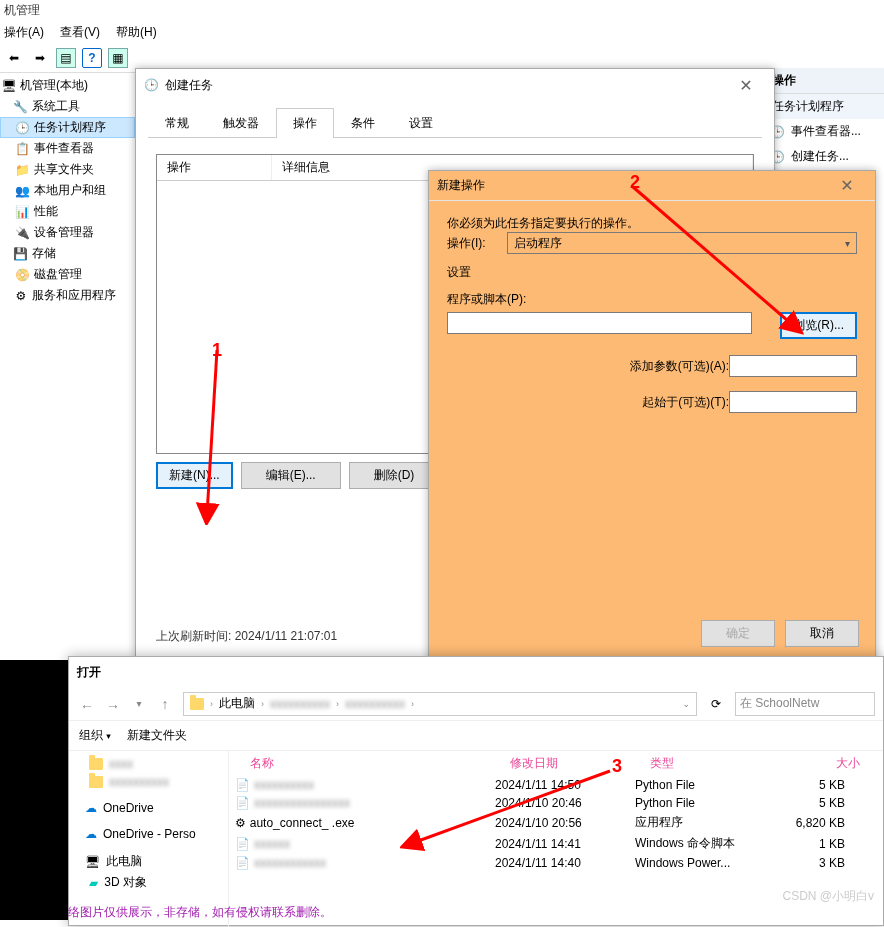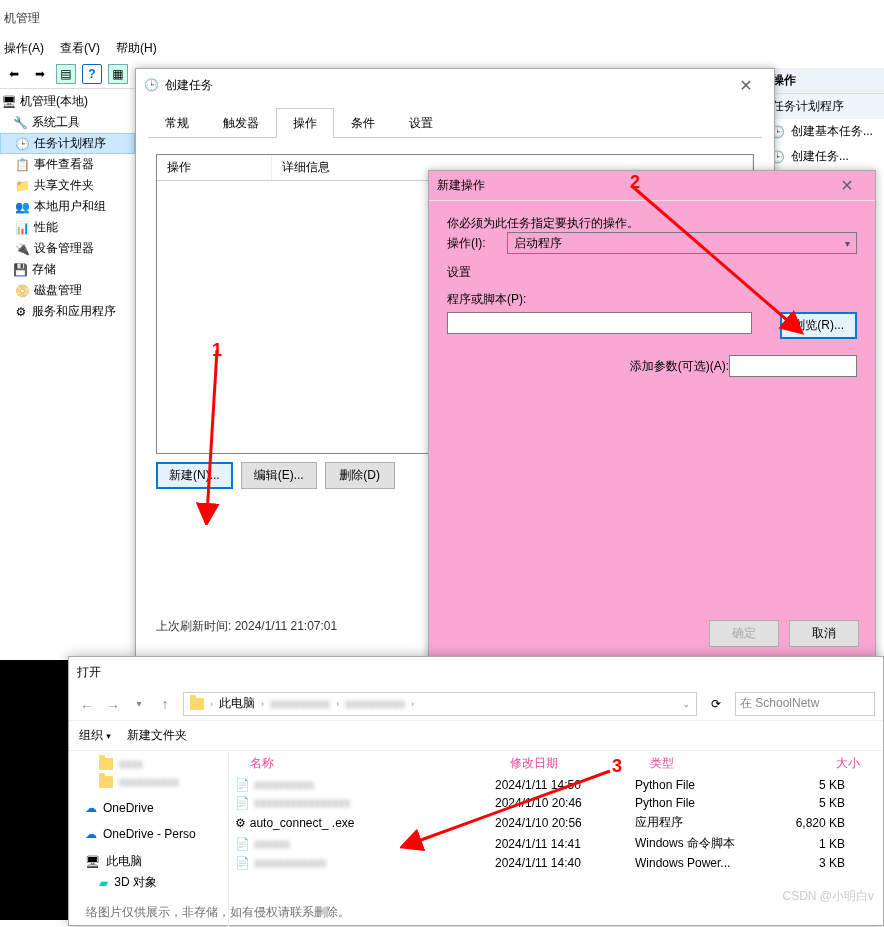--- a/index.html
+++ b/index.html
@@ -1,21 +1,21 @@
 <!DOCTYPE html>
 <html><head>
 <meta charset="utf-8">
 <style>
 * { box-sizing: border-box; margin: 0; padding: 0; font-family: "Microsoft YaHei", "Segoe UI", sans-serif; font-size: 12px; }
 body { width: 884px; height: 927px; background: #fff; position: relative; overflow: hidden; }
 
 
 .menubar { height: 22px; display: flex; align-items: center; padding-left: 4px; gap: 16px; }
 .menubar span { cursor: pointer; }
-.app-title { font-size: 12px; color: #333; padding: 10px 4px; }
+.app-title { font-size: 12px; color: #333; padding: 2px 4px; }
 
 
 .toolbar { height: 30px; border-bottom: 1px solid #ddd; display: flex; align-items: center; padding-left: 4px; gap: 6px; }
 .tb-icon { width: 20px; height: 20px; display: flex; align-items: center; justify-content: center; }
 
 
 .main { display: flex; height: 600px; }
 .sidebar { width: 135px; background: #fff; padding-top: 2px; }
 .tree-item { padding: 2px 4px 2px 16px; display: flex; align-items: center; gap: 4px; white-space: nowrap; }
 .tree-item.root { padding-left: 2px; }
@@ -32,26 +32,26 @@
 .tab { padding: 6px 16px; border: 1px solid transparent; border-bottom: none; position: relative; top: 1px; }
 .tab.active { border-color: #ccc; background: #fff; }
 .dlg-body { padding: 16px 20px; }
 .dlg-text { margin-bottom: 14px; }
 .action-table { border: 1px solid #888; height: 300px; }
 .action-table-hdr { display: flex; background: #fff; border-bottom: 1px solid #ccc; }
 .action-table-hdr > div { padding: 4px 10px; border-right: 1px solid #eee; }
 .col-op { width: 115px; }
 .col-det { flex: 1; }
 .btn-row { display: flex; gap: 8px; margin-top: 8px; }
-.btn { padding: 4px 12px; background: #e1e1e1; border: 1px solid #adadad; min-width: 70px; text-align: center; }
+.btn { padding: 4px 24px; background: #e1e1e1; border: 1px solid #adadad; min-width: 70px; text-align: center; }
 .btn.focused { background: #e5f1fb; border: 2px solid #0078d7; padding: 3px 11px; }
 .refresh-line { padding: 6px 20px; color: #333; }
 
 
-.dialog2 { position: absolute; left: 428px; top: 170px; width: 448px; height: 490px; background: #f9a8d4; border: 1px solid #aaa; box-shadow: 0 0 8px rgba(0,0,0,0.3); z-index: 20; }
+.dialog2 { position: absolute; left: 428px; top: 170px; width: 448px; height: 490px; background: #fdba74; border: 1px solid #aaa; box-shadow: 0 0 8px rgba(0,0,0,0.3); z-index: 20; }
 .dlg2-titlebar { height: 30px; display: flex; align-items: center; padding: 0 8px; justify-content: space-between; border-bottom: 1px solid #e5e5e5; }
 .dlg2-body { padding: 14px 18px; }
 .dlg2-body .instr { }
 .form-row { display: flex; align-items: center; margin-bottom: 10px; }
 .form-row label { width: 60px; }
 .select { flex: 1; height: 22px; border: 1px solid #7a7a7a; padding: 2px 6px; display: flex; align-items: center; justify-content: space-between; }
 .chev { font-size: 10px; color: #555; }
 .fieldset-lbl { margin: 8px 0 10px; }
 .field-lbl { margin-bottom: 4px; }
 .txt-input { height: 22px; border: 1px solid #7a7a7a; padding: 2px 4px; background: #fff; }
@@ -62,51 +62,51 @@
 .dlg2-footer { position: absolute; bottom: 12px; right: 16px; display: flex; gap: 10px; }
 
 
 .right-panel { position: absolute; right: 0; top: 68px; width: 120px; z-index: 5; }
 .panel-hdr { background: #eef3fa; border-bottom: 1px solid #ddd; padding: 4px 8px; font-weight: bold; }
 .panel-sub { background: #f0f5fc; padding: 4px 8px; }
 .panel-item { padding: 4px 6px; display: flex; align-items: center; gap: 6px; }
 
 
 .opendlg { position: absolute; left: 68px; top: 656px; width: 816px; height: 270px; background: #fff; border: 1px solid #aaa; box-shadow: 0 0 12px rgba(0,0,0,0.3); z-index: 30; }
-.opendlg-titlebar { height: 30px; display: flex; align-items: center; padding: 0 8px; }
+.opendlg-titlebar { height: 30px; display: flex; align-items: center; padding: 0 8px; font-weight: bold; }
 .addrbar { height: 34px; display: flex; align-items: center; padding: 0 8px; gap: 8px; border-bottom: 1px solid #eee; }
 .nav-arrows { display: flex; gap: 6px; align-items: center; }
 .nav-btn { width: 20px; height: 20px; display: flex; align-items: center; justify-content: center; color: #888; font-size: 14px; }
 .addr-path { flex: 1; height: 24px; border: 1px solid #ccc; display: flex; align-items: center; padding: 0 6px; gap: 6px; }
 .addr-seg { display: flex; align-items: center; gap: 2px; }
 .addr-sep { color: #888; font-size: 9px; }
 .blur { color: transparent; text-shadow: 0 0 4px #888; }
 .search-box { width: 140px; height: 24px; border: 1px solid #ccc; display: flex; align-items: center; padding: 0 4px; color: #888; }
 .refresh-ico { width: 22px; height: 22px; display: flex; align-items: center; justify-content: center; }
 
 .opendlg-toolbar { height: 30px; display: flex; align-items: center; padding: 0 10px; gap: 16px; border-bottom: 1px solid #eee; }
 .opendlg-body { display: flex; height: 176px; }
 .open-sidebar { width: 160px; border-right: 1px solid #eee; padding: 4px 0; overflow: hidden; }
 .open-sb-item { padding: 2px 6px 2px 16px; display: flex; align-items: center; gap: 6px; white-space: nowrap; }
-.open-sb-item.l2 { padding-left: 30px; }
+.open-sb-item.l2 { padding-left: 20px; }
 .open-filelist { flex: 1; }
 .filelist-hdr { display: flex; padding: 4px 6px; color: #ec4899; margin-left: 15px; }
 .fh-name { width: 260px; }
 .fh-date { width: 140px; }
 .fh-type { width: 130px; }
 .fh-size { width: 80px; text-align: right; }
 .file-row { display: flex; padding: 2px 6px; align-items: center; }
 .fr-name { width: 260px; display: flex; align-items: center; gap: 4px; }
 .fr-date { width: 140px; }
 .fr-type { width: 130px; }
 .fr-size { width: 80px; text-align: right; }
 .ann-num { color: #ff0000; font-size: 18px; font-weight: bold; position: absolute; z-index: 101; }
 
 .watermark { position: absolute; right: 10px; bottom: 22px; color: #ccc; font-size: 12px; z-index: 200; }
-.disclaimer { position: absolute; left: 68px; bottom: 6px; color: #737373; font-size: 12px; z-index: 200; padding-left: 18px; }
+.disclaimer { position: absolute; left: 68px; bottom: 6px; color: #a21caf; font-size: 12px; z-index: 200; }
 
 svg.arrow { position: absolute; z-index: 100; pointer-events: none; }
 
 .black-strip { position: absolute; left: 0; top: 660px; width: 68px; height: 260px; background: #000; }
 
 .folder-ico { width:14px; height:12px; background:#ffd86b; border-radius:1px; display:inline-block; position:relative; }
 .folder-ico::before { content:''; position:absolute; top:-3px; left:0; width:6px; height:3px; background:#ffd86b; border-radius:1px 1px 0 0; }
 </style>
 </head>
 <body>
@@ -174,21 +174,21 @@
         <span>服务和应用程序</span>
       </div>
   </div>
 </div>
 
 <div class="right-panel">
   <div class="panel-hdr">操作</div>
   <div class="panel-sub">任务计划程序</div>
   <div class="panel-item">
       <span>🕒</span>
-      <span>创建基本任务...</span>
+      <span>事件查看器...</span>
     </div>
   <div class="panel-item">
       <span>🕒</span>
       <span>创建任务...</span>
     </div>
 </div>
 
 <div class="dialog1">
   <div class="dlg-titlebar">
     <div class="dlg-titlebar-left">
@@ -210,21 +210,21 @@
         <div class="col-op">操作</div>
         <div class="col-det">详细信息</div>
       </div>
     </div>
     <div class="btn-row">
       <div class="btn focused">新建(N)...</div>
       <div class="btn">编辑(E)...</div>
       <div class="btn">删除(D)</div>
     </div>
   </div>
-  <div class="refresh-line" style="position:absolute;bottom:16px;margin-top:20px;">上次刷新时间: 2024/1/11 21:07:01</div>
+  <div class="refresh-line" style="position:absolute;bottom:6px;margin-top:20px;">上次刷新时间: 2024/1/11 21:07:01</div>
 </div>
 
 <div class="dialog2">
   <div class="dlg2-titlebar">
     <span>新建操作</span>
     <div class="dlg-close">✕</div>
   </div>
   <div class="dlg2-body">
     <div class="instr">你必须为此任务指定要执行的操作。</div>
     <div class="form-row">
@@ -235,20 +235,24 @@
       </div>
     </div>
     <div class="fieldset-lbl">设置</div>
     <div class="field-lbl">程序或脚本(P):</div>
     <div class="prog-row">
       <div class="txt-input"></div>
       <div class="btn focused">浏览(R)...</div>
     </div>
     <div class="opt-row">
       <span>添加参数(可选)(A):</span>
+      <div class="txt-input"></div>
+    </div>
+    <div class="opt-row">
+      <span>起始于(可选)(T):</span>
       <div class="txt-input"></div>
     </div>
   </div>
   <div class="dlg2-footer">
     <div class="btn" style="color:#aaa;">确定</div>
     <div class="btn">取消</div>
   </div>
 </div>
 
 <div class="black-strip"></div>

